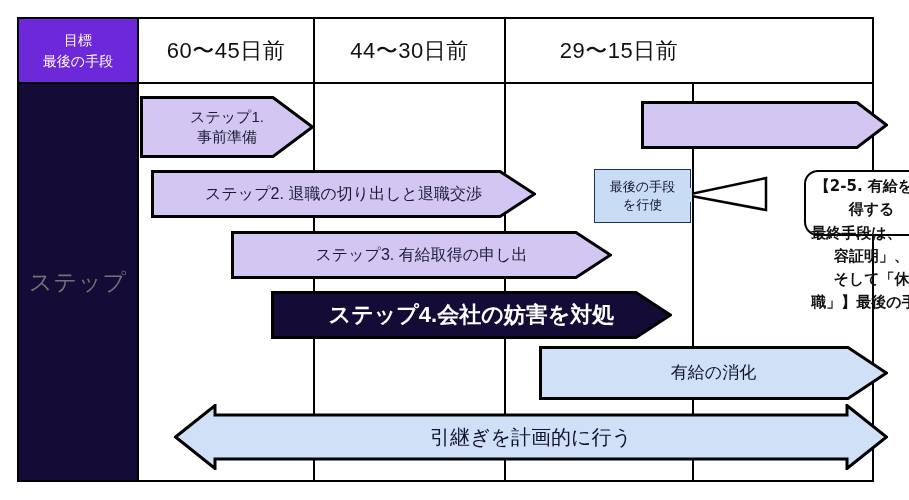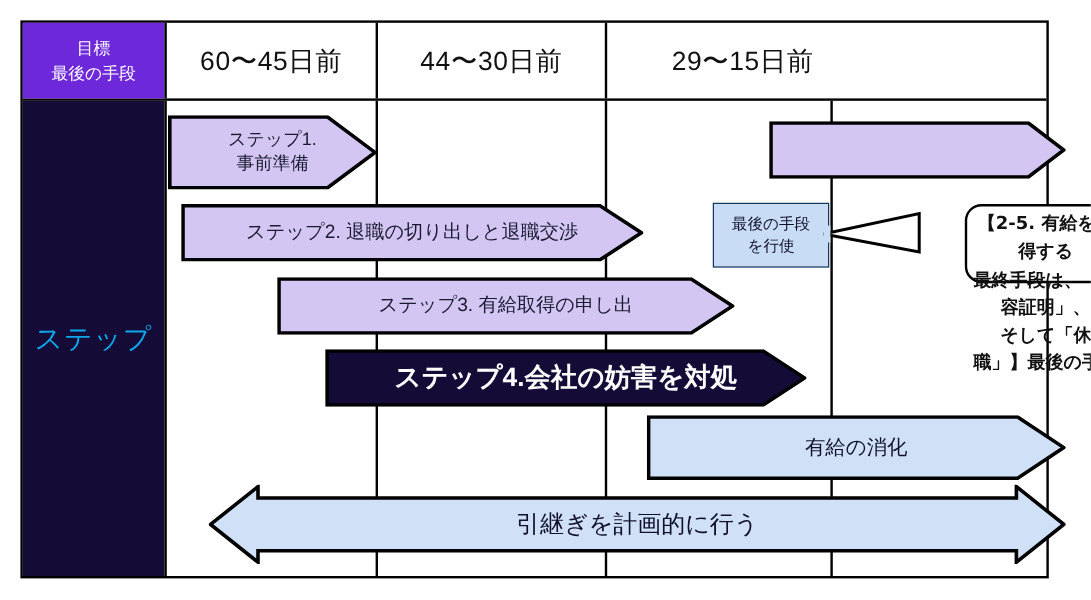--- a/index.html
+++ b/index.html
@@ -33,21 +33,21 @@
     font-size:14px;line-height:1.45;text-align:center;
     flex-direction:column;letter-spacing:0;
   }
   .hdr-cell.sep{border-left:2px solid #000;}
 
   .body-row{
     position:absolute;left:0;top:65px;width:100%;height:396px;
   }
   .rowlabel{
     position:absolute;left:0;top:0;width:118px;height:100%;
-    background:#140b37;color:#0ea5e9;
+    background:#140b37;color:#737373;
     display:flex;align-items:center;justify-content:center;
     font-size:23px;letter-spacing:1px;
   }
   .vline{
     position:absolute;top:0;width:0;height:100%;
     border-left:2px solid #000;
   }
 
   
   .arrow{

